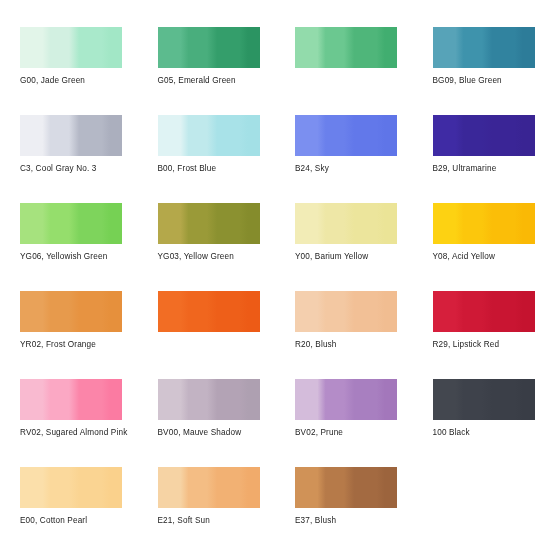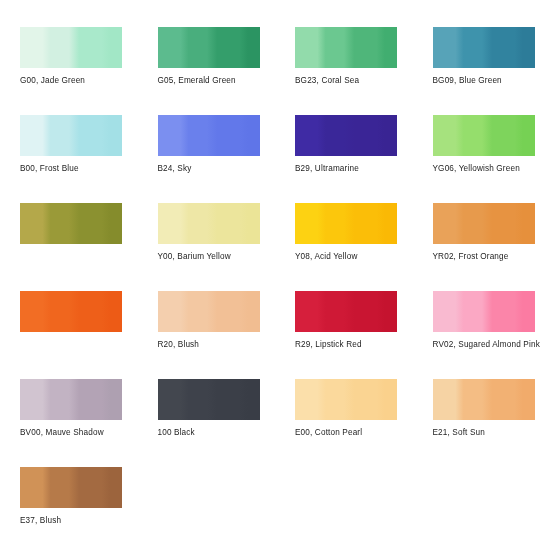--- a/index.html
+++ b/index.html
@@ -66,44 +66,48 @@
       <div class="swatch-cell">
         <div class="swatch-chip" style="background: linear-gradient(to right, rgb(226, 245, 233) 0%, rgb(226, 245, 233) 22%, rgb(210, 240, 225) 30%, rgb(210, 240, 225) 48%, rgb(169, 233, 203) 58%, rgb(169, 233, 203) 80%, rgb(162, 231, 198) 88%, rgb(162, 231, 198) 100%);"></div>
         <div class="swatch-label">G00, Jade Green</div>
       </div>
       <div class="swatch-cell">
         <div class="swatch-chip" style="background: linear-gradient(to right, rgb(92, 187, 142) 0%, rgb(92, 187, 142) 22%, rgb(73, 174, 125) 30%, rgb(73, 174, 125) 48%, rgb(52, 158, 107) 58%, rgb(52, 158, 107) 80%, rgb(43, 148, 98) 88%, rgb(43, 148, 98) 100%);"></div>
         <div class="swatch-label">G05, Emerald Green</div>
       </div>
       <div class="swatch-cell">
         <div class="swatch-chip" style="background: linear-gradient(to right, rgb(146, 219, 171) 0%, rgb(146, 219, 171) 22%, rgb(107, 200, 144) 30%, rgb(107, 200, 144) 48%, rgb(79, 182, 122) 58%, rgb(79, 182, 122) 80%, rgb(65, 174, 112) 88%, rgb(65, 174, 112) 100%);"></div>
-        <div class="swatch-label">BG23, Coral Sea</div>
       </div>
       <div class="swatch-cell">
         <div class="swatch-chip" style="background: linear-gradient(to right, rgb(87, 163, 184) 0%, rgb(87, 163, 184) 22%, rgb(62, 147, 172) 30%, rgb(62, 147, 172) 48%, rgb(49, 131, 159) 58%, rgb(49, 131, 159) 80%, rgb(45, 124, 153) 88%, rgb(45, 124, 153) 100%);"></div>
         <div class="swatch-label">BG09, Blue Green</div>
+      </div>
+      <div class="swatch-cell">
+        <div class="swatch-chip" style="background: linear-gradient(to right, rgb(237, 238, 243) 0%, rgb(237, 238, 243) 22%, rgb(215, 218, 228) 30%, rgb(215, 218, 228) 48%, rgb(180, 184, 198) 58%, rgb(180, 184, 198) 80%, rgb(171, 175, 190) 88%, rgb(171, 175, 190) 100%);"></div>
+        <div class="swatch-label">C3, Cool Gray No. 3</div>
       </div>
       <div class="swatch-cell">
         <div class="swatch-chip" style="background: linear-gradient(to right, rgb(223, 243, 244) 0%, rgb(223, 243, 244) 22%, rgb(191, 233, 236) 30%, rgb(191, 233, 236) 48%, rgb(168, 226, 232) 58%, rgb(168, 226, 232) 80%, rgb(163, 224, 230) 88%, rgb(163, 224, 230) 100%);"></div>
         <div class="swatch-label">B00, Frost Blue</div>
       </div>
       <div class="swatch-cell">
         <div class="swatch-chip" style="background: linear-gradient(to right, rgb(123, 143, 240) 0%, rgb(123, 143, 240) 22%, rgb(106, 128, 236) 30%, rgb(106, 128, 236) 48%, rgb(98, 120, 234) 58%, rgb(98, 120, 234) 80%, rgb(95, 117, 232) 88%, rgb(95, 117, 232) 100%);"></div>
         <div class="swatch-label">B24, Sky</div>
       </div>
       <div class="swatch-cell">
         <div class="swatch-chip" style="background: linear-gradient(to right, rgb(63, 43, 164) 0%, rgb(63, 43, 164) 22%, rgb(58, 39, 153) 30%, rgb(58, 39, 153) 48%, rgb(58, 37, 150) 58%, rgb(58, 37, 150) 80%, rgb(57, 36, 147) 88%, rgb(57, 36, 147) 100%);"></div>
         <div class="swatch-label">B29, Ultramarine</div>
       </div>
       <div class="swatch-cell">
         <div class="swatch-chip" style="background: linear-gradient(to right, rgb(166, 226, 126) 0%, rgb(166, 226, 126) 22%, rgb(149, 222, 108) 30%, rgb(149, 222, 108) 48%, rgb(126, 212, 92) 58%, rgb(126, 212, 92) 80%, rgb(118, 209, 84) 88%, rgb(118, 209, 84) 100%);"></div>
         <div class="swatch-label">YG06, Yellowish Green</div>
       </div>
       <div class="swatch-cell">
         <div class="swatch-chip" style="background: linear-gradient(to right, rgb(180, 168, 74) 0%, rgb(180, 168, 74) 22%, rgb(154, 154, 56) 30%, rgb(154, 154, 56) 48%, rgb(139, 145, 48) 58%, rgb(139, 145, 48) 80%, rgb(133, 140, 44) 88%, rgb(133, 140, 44) 100%);"></div>
+        <div class="swatch-label">YG03, Yellow Green</div>
       </div>
       <div class="swatch-cell">
         <div class="swatch-chip" style="background: linear-gradient(to right, rgb(242, 236, 182) 0%, rgb(242, 236, 182) 22%, rgb(238, 231, 166) 30%, rgb(238, 231, 166) 48%, rgb(236, 229, 156) 58%, rgb(236, 229, 156) 80%, rgb(235, 228, 151) 88%, rgb(235, 228, 151) 100%);"></div>
         <div class="swatch-label">Y00, Barium Yellow</div>
       </div>
       <div class="swatch-cell">
         <div class="swatch-chip" style="background: linear-gradient(to right, rgb(253, 210, 18) 0%, rgb(253, 210, 18) 22%, rgb(252, 199, 12) 30%, rgb(252, 199, 12) 48%, rgb(251, 190, 8) 58%, rgb(251, 190, 8) 80%, rgb(250, 185, 5) 88%, rgb(250, 185, 5) 100%);"></div>
         <div class="swatch-label">Y08, Acid Yellow</div>
       </div>
       <div class="swatch-cell">
@@ -123,20 +127,24 @@
       </div>
       <div class="swatch-cell">
         <div class="swatch-chip" style="background: linear-gradient(to right, rgb(249, 186, 208) 0%, rgb(249, 186, 208) 22%, rgb(251, 168, 196) 30%, rgb(251, 168, 196) 48%, rgb(251, 133, 169) 58%, rgb(251, 133, 169) 80%, rgb(251, 123, 162) 88%, rgb(251, 123, 162) 100%);"></div>
         <div class="swatch-label">RV02, Sugared Almond Pink</div>
       </div>
       <div class="swatch-cell">
         <div class="swatch-chip" style="background: linear-gradient(to right, rgb(209, 196, 208) 0%, rgb(209, 196, 208) 22%, rgb(194, 179, 195) 30%, rgb(194, 179, 195) 48%, rgb(179, 163, 181) 58%, rgb(179, 163, 181) 80%, rgb(174, 160, 177) 88%, rgb(174, 160, 177) 100%);"></div>
         <div class="swatch-label">BV00, Mauve Shadow</div>
       </div>
       <div class="swatch-cell">
+        <div class="swatch-chip" style="background: linear-gradient(to right, rgb(212, 188, 219) 0%, rgb(212, 188, 219) 22%, rgb(180, 140, 200) 30%, rgb(180, 140, 200) 48%, rgb(168, 127, 192) 58%, rgb(168, 127, 192) 80%, rgb(163, 119, 187) 88%, rgb(163, 119, 187) 100%);"></div>
+        <div class="swatch-label">BV02, Prune</div>
+      </div>
+      <div class="swatch-cell">
         <div class="swatch-chip" style="background: linear-gradient(to right, rgb(67, 71, 79) 0%, rgb(67, 71, 79) 22%, rgb(62, 66, 75) 30%, rgb(62, 66, 75) 48%, rgb(59, 63, 72) 58%, rgb(59, 63, 72) 80%, rgb(57, 61, 70) 88%, rgb(57, 61, 70) 100%);"></div>
         <div class="swatch-label">100 Black</div>
       </div>
       <div class="swatch-cell">
         <div class="swatch-chip" style="background: linear-gradient(to right, rgb(251, 223, 170) 0%, rgb(251, 223, 170) 22%, rgb(251, 217, 156) 30%, rgb(251, 217, 156) 48%, rgb(250, 212, 146) 58%, rgb(250, 212, 146) 80%, rgb(250, 209, 140) 88%, rgb(250, 209, 140) 100%);"></div>
         <div class="swatch-label">E00, Cotton Pearl</div>
       </div>
       <div class="swatch-cell">
         <div class="swatch-chip" style="background: linear-gradient(to right, rgb(246, 211, 164) 0%, rgb(246, 211, 164) 22%, rgb(244, 189, 132) 30%, rgb(244, 189, 132) 48%, rgb(242, 177, 115) 58%, rgb(242, 177, 115) 80%, rgb(241, 171, 107) 88%, rgb(241, 171, 107) 100%);"></div>
         <div class="swatch-label">E21, Soft Sun</div>

